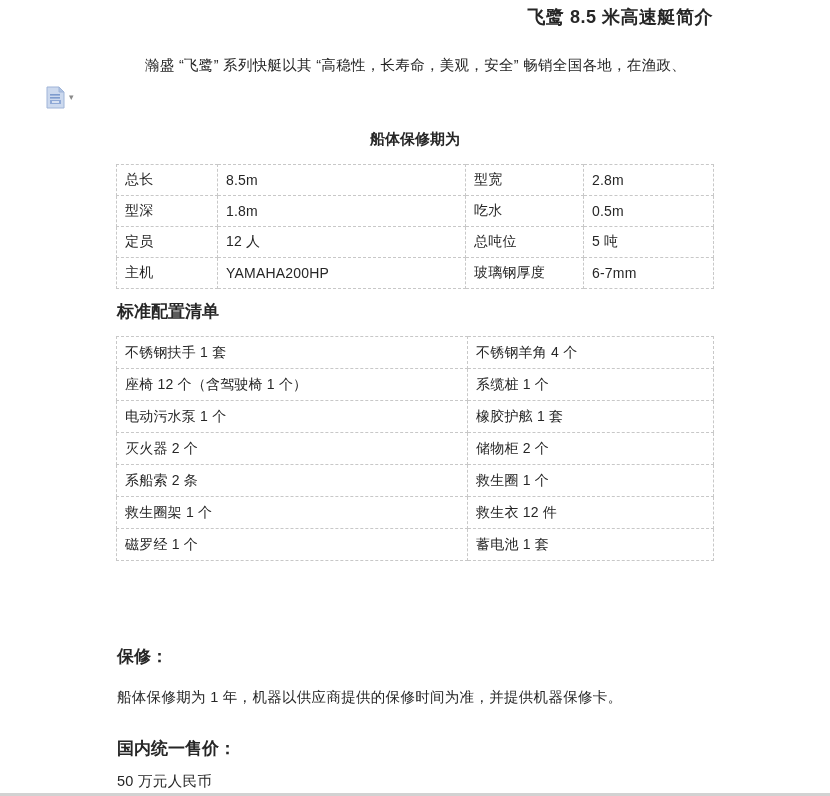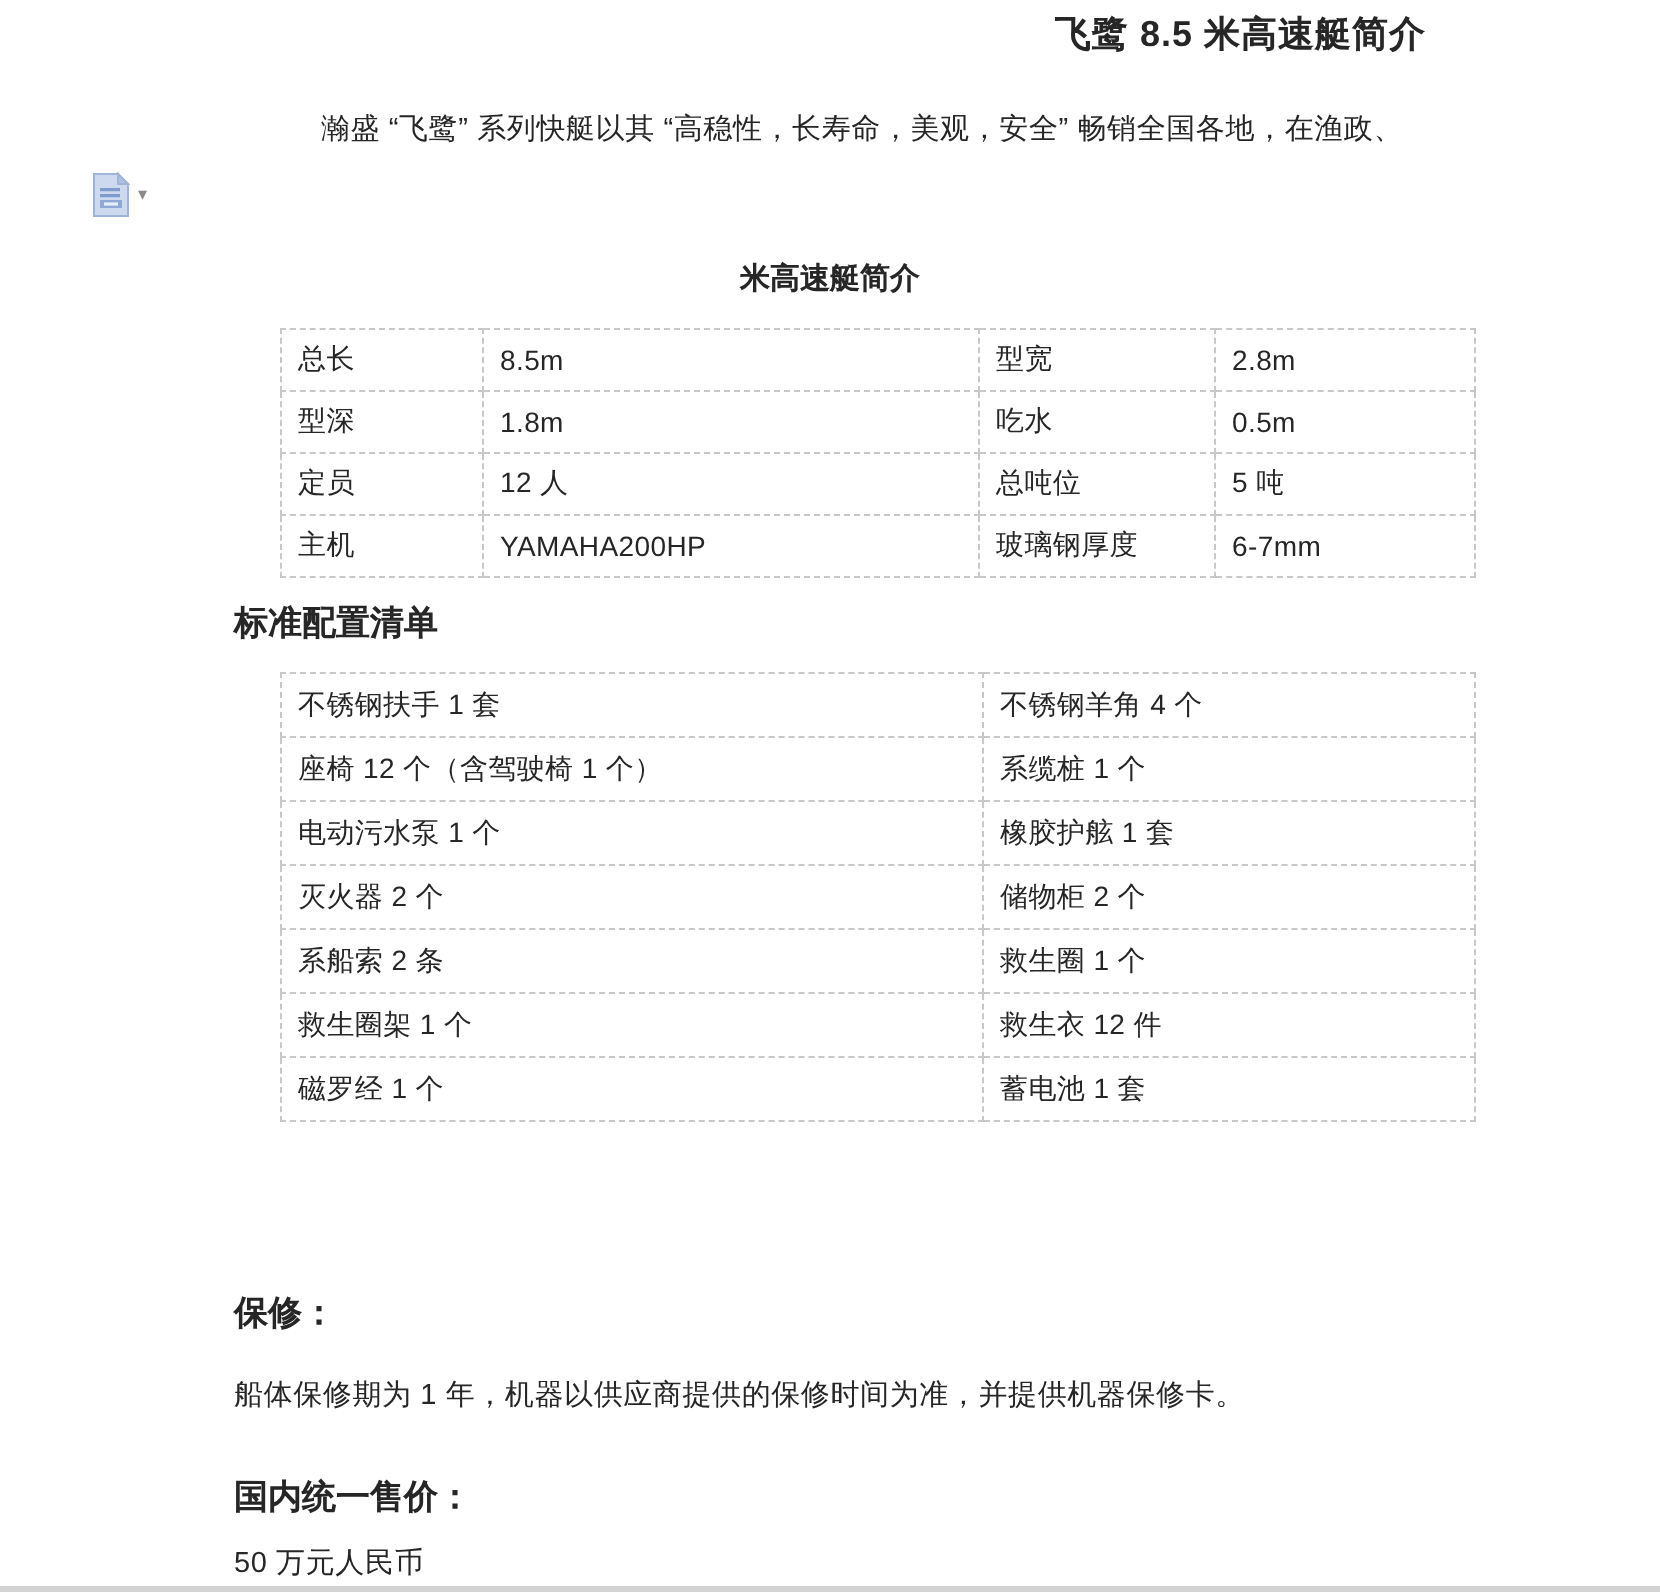--- a/index.html
+++ b/index.html
@@ -25,21 +25,20 @@
     font-weight: bold;
     letter-spacing: 0.5px;
   }
 
   
   .intro {
     left: 117px; top: 44px; width: 600px;
     font-size: 14.5px;
     line-height: 42px;
     letter-spacing: 0.3px;
-    text-align: center;
   }
   .intro .line { white-space: nowrap; }
   .intro .line.first { text-indent: 28px; }
 
   
   .h-center {
     left: 117px; top: 130px; width: 596px;
     text-align: center;
     font-size: 15px;
     font-weight: bold;
@@ -47,21 +46,20 @@
   .h-left {
     left: 117px; width: 596px;
     font-size: 17px;
     font-weight: bold;
   }
 
   
   table.grid {
     border-collapse: collapse;
     table-layout: fixed;
-    margin-left: 24px;
   }
   table.grid td {
     border: 1px dashed #c8c8c8;
     font-size: 14px;
     padding: 0 0 0 8px;
     vertical-align: middle;
     letter-spacing: 0.2px;
     overflow: hidden;
     white-space: nowrap;
   }
@@ -110,21 +108,21 @@
   </svg>
   <span class="paste-arrow">▾</span>
 </div>
 
 <div class="abs doc-title">飞鹭 8.5 米高速艇简介</div>
 
 <div class="abs intro">
   <div class="line first">瀚盛 “飞鹭” 系列快艇以其 “高稳性，长寿命，美观，安全” 畅销全国各地，在渔政、</div>
 </div>
 
-<div class="abs h-center">米高速艇简介</div>
+<div class="abs h-center">船体保修期为</div>
 
 <table class="abs grid" id="tech-table">
   <colgroup>
       <col style="width:101px">
       <col style="width:248px">
       <col style="width:118px">
       <col style="width:130px">
     </colgroup>
   <tbody>
       <tr>

